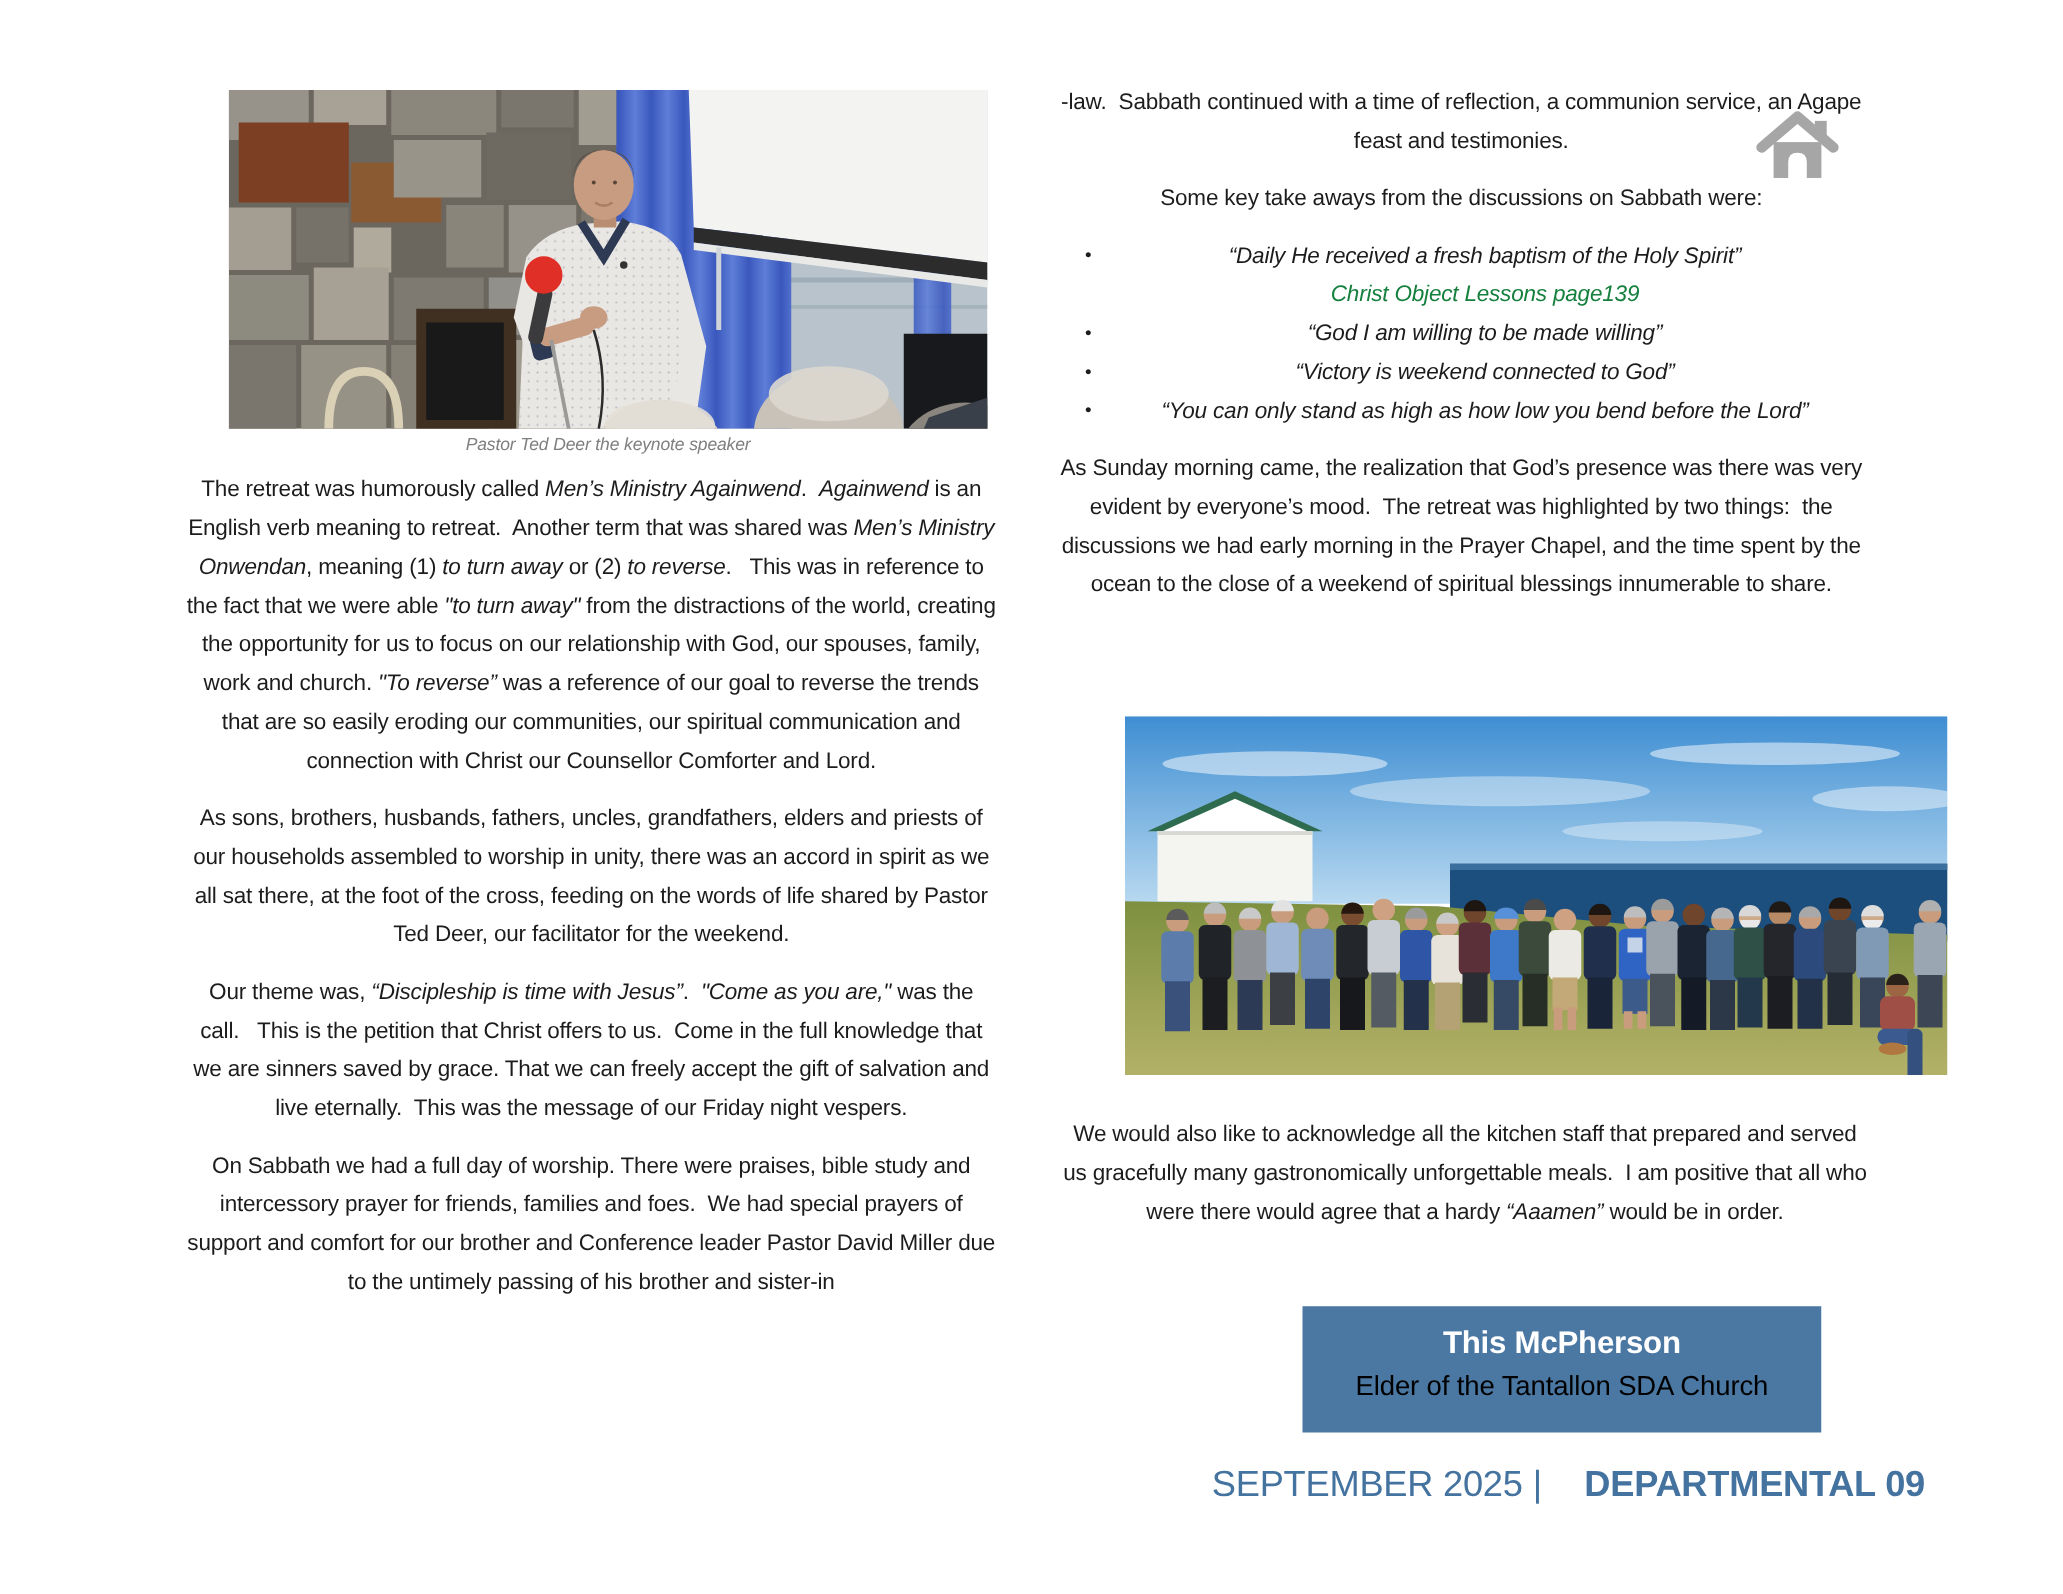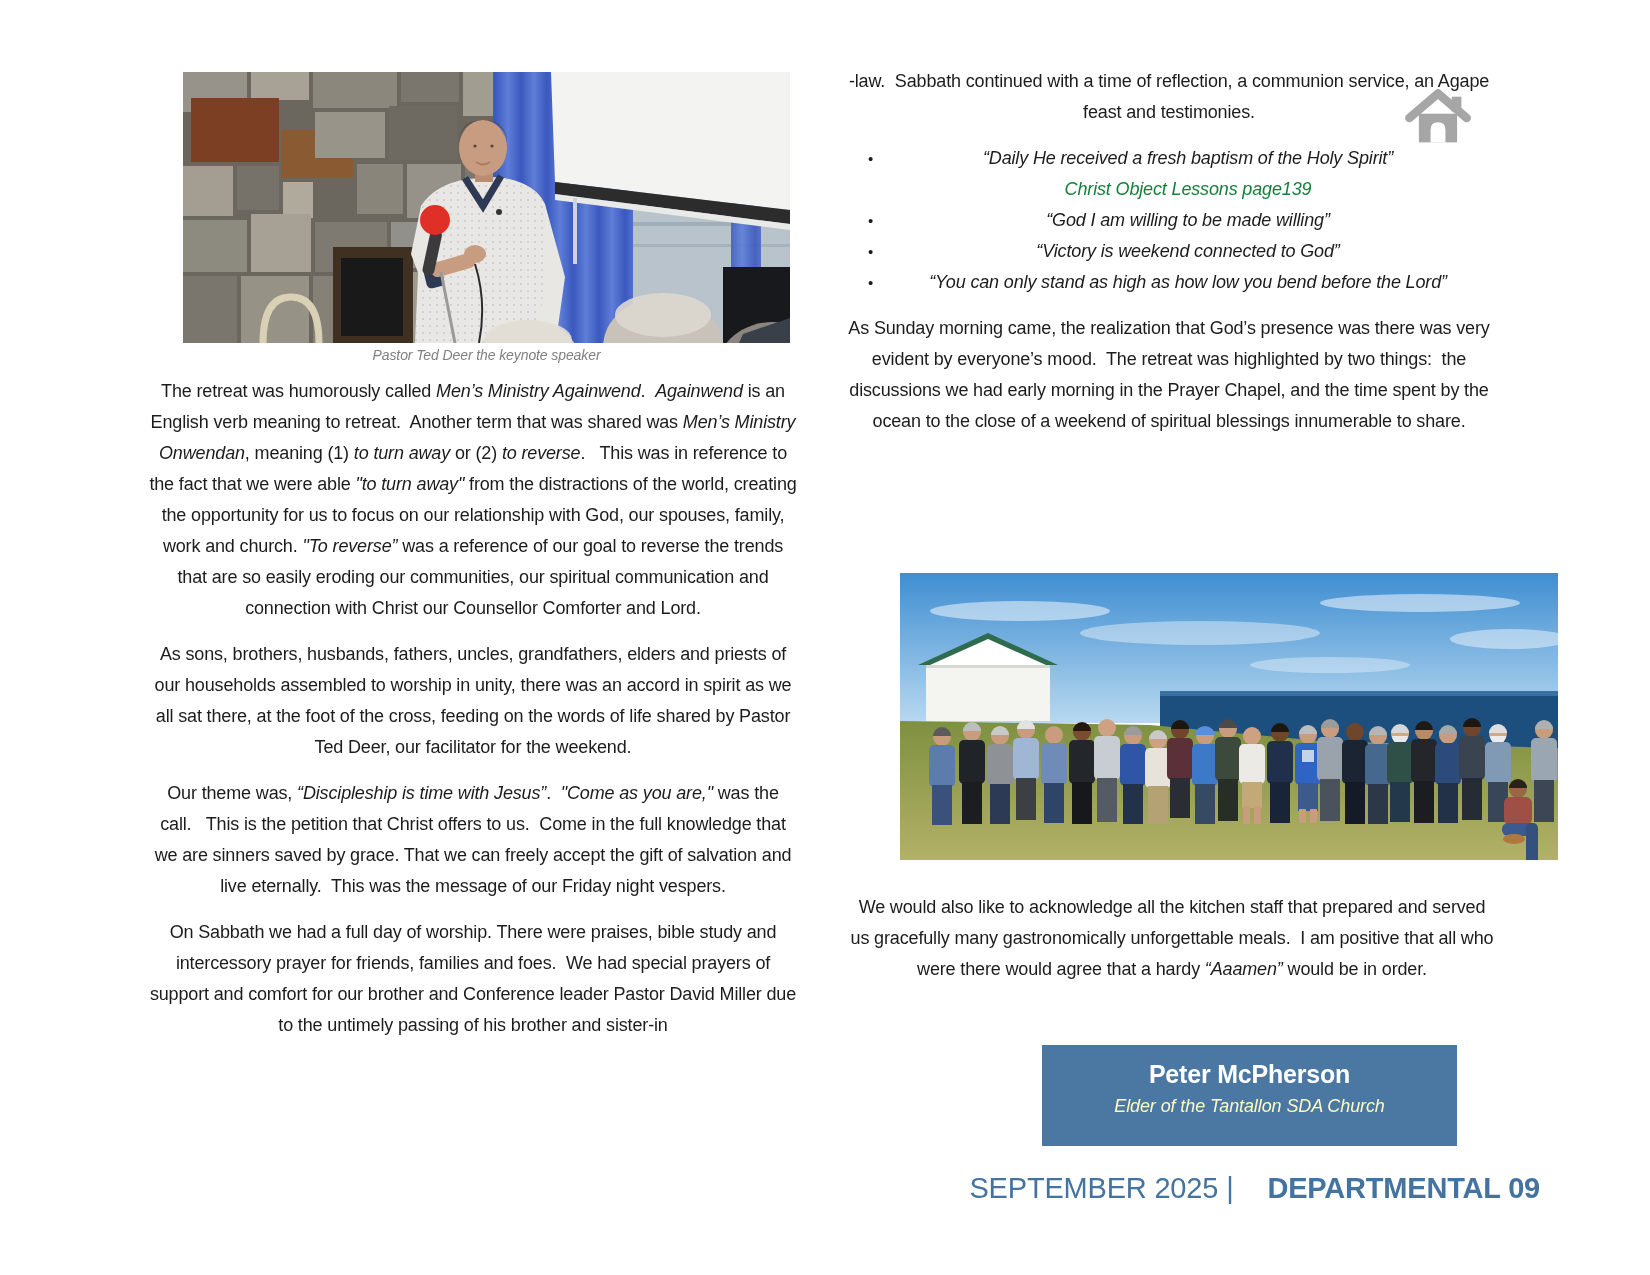--- a/index.html
+++ b/index.html
@@ -36,21 +36,21 @@
   #ack-text{left:848px;top:892px;width:648px;}
   
   #home-icon{left:1404px;top:85px;width:68px;height:68px;cursor:pointer;}
   #home-icon svg{display:block;width:100%;height:100%;}
   
   #sig-box{
     left:1042px;top:1045px;width:415px;height:101px;
     background:#4a78a3;color:#ffffff;text-align:center;
   }
   #sig-name{margin-top:15px;font-size:25px;font-weight:bold;letter-spacing:-0.2px;}
-  #sig-title{margin-top:7px;font-size:18px;font-style:italic;color:#fef9c3;letter-spacing:-0.1px;}
+  #sig-title{margin-top:7px;font-size:22px;color:#000000;letter-spacing:-0.1px;}
   
   #footer{
     left:848px;top:1172px;width:692px;
     text-align:right;font-size:29px;color:#44739f;letter-spacing:-0.2px;white-space:nowrap;
   }
   #footer .issue{font-weight:400;}
   #footer .divider{font-weight:300;padding:0 8px;color:#44739f;}
   #footer .section{font-weight:bold;margin-left:26px;}
 </style>
 </head>
@@ -162,20 +162,21 @@
     <svg viewBox="0 0 64 64">
       <rect x="14" y="27" width="36" height="27" fill="#a6a6a6"></rect>
       <rect x="45" y="11" width="9" height="14" fill="#a6a6a6"></rect>
       <path d="M5 31 L32 8 L59 31" stroke="#a6a6a6" stroke-width="8" fill="none" stroke-linecap="round" stroke-linejoin="round"></path>
       <path d="M25 54 L25 42 Q25 35 32 35 Q39 35 39 42 L39 54 Z" fill="#ffffff"></path>
     </svg>
   </div>
 
   <div class="abs body-text" id="right-text-top">
     <p><span>-law.&nbsp; Sabbath continued with a time of reflection, a communion service, an Agape feast and testimonies.</span></p>
+    <p>Some key take aways from the discussions on Sabbath were:</p>
     <ul class="bullets">
       <li>
         <span class="marker">•</span>
         <div class="b-content">
           <div><span class="it">“Daily He received a fresh baptism of the Holy Spirit”</span></div>
           <div class="bullet-sub">Christ Object Lessons page139</div>
         </div>
       </li>
       <li>
         <span class="marker">•</span>
@@ -377,21 +378,21 @@
           <ellipse cx="-4" cy="58" rx="11" ry="5" fill="#b07840"></ellipse>
         </g>
     </svg>
   </div>
 
   <div class="abs body-text" id="ack-text">
     <p><span>We would also like to acknowledge all the kitchen staff that prepared and served us gracefully many gastronomically unforgettable meals.&nbsp; I am positive that all who were there would agree that a hardy </span><span class="it">“Aaamen”</span><span> would be in order.</span></p>
   </div>
 
   <div class="abs" id="sig-box">
-    <div id="sig-name">Peter McPherson</div>
+    <div id="sig-name">This McPherson</div>
     <div id="sig-title">Elder of the Tantallon SDA Church</div>
   </div>
 
   <div class="abs" id="footer">
     <span class="issue">SEPTEMBER 2025</span><span class="divider">|</span><span class="section">DEPARTMENTAL 09</span>
   </div>
 
 </div>
 
 </body></html>

